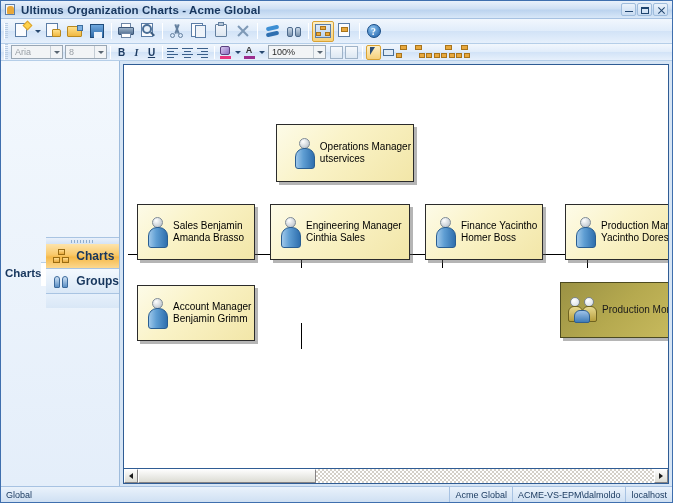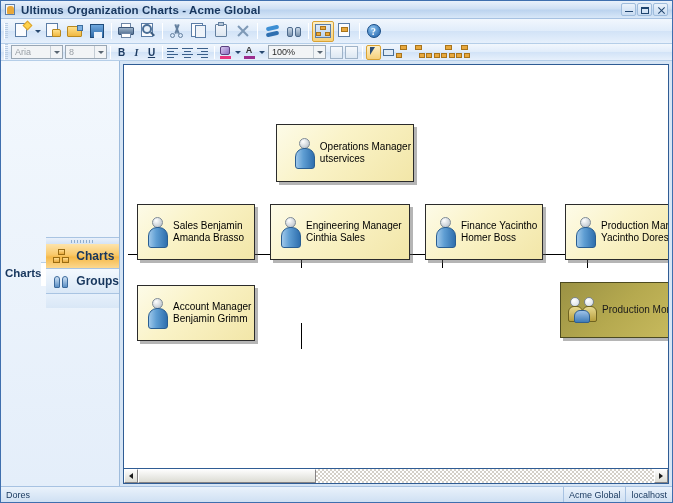--- a/index.html
+++ b/index.html
@@ -1000,18 +1000,19 @@
         <div class="scroll-btn left"></div>
         <div class="scroll-track">
           <div class="scroll-thumb"></div>
         </div>
         <div class="scroll-btn right"></div>
       </div>
     </div>
   </div>
 
   <div class="statusbar">
-    <div class="status-main">Dores</div>
+    <div class="status-main">Global</div>
     <div class="status-cell">Acme Global</div>
+    <div class="status-cell">ACME-VS-EPM\dalmoldo</div>
     <div class="status-cell">localhost</div>
   </div>
 
 </div>
 
 </body></html>

